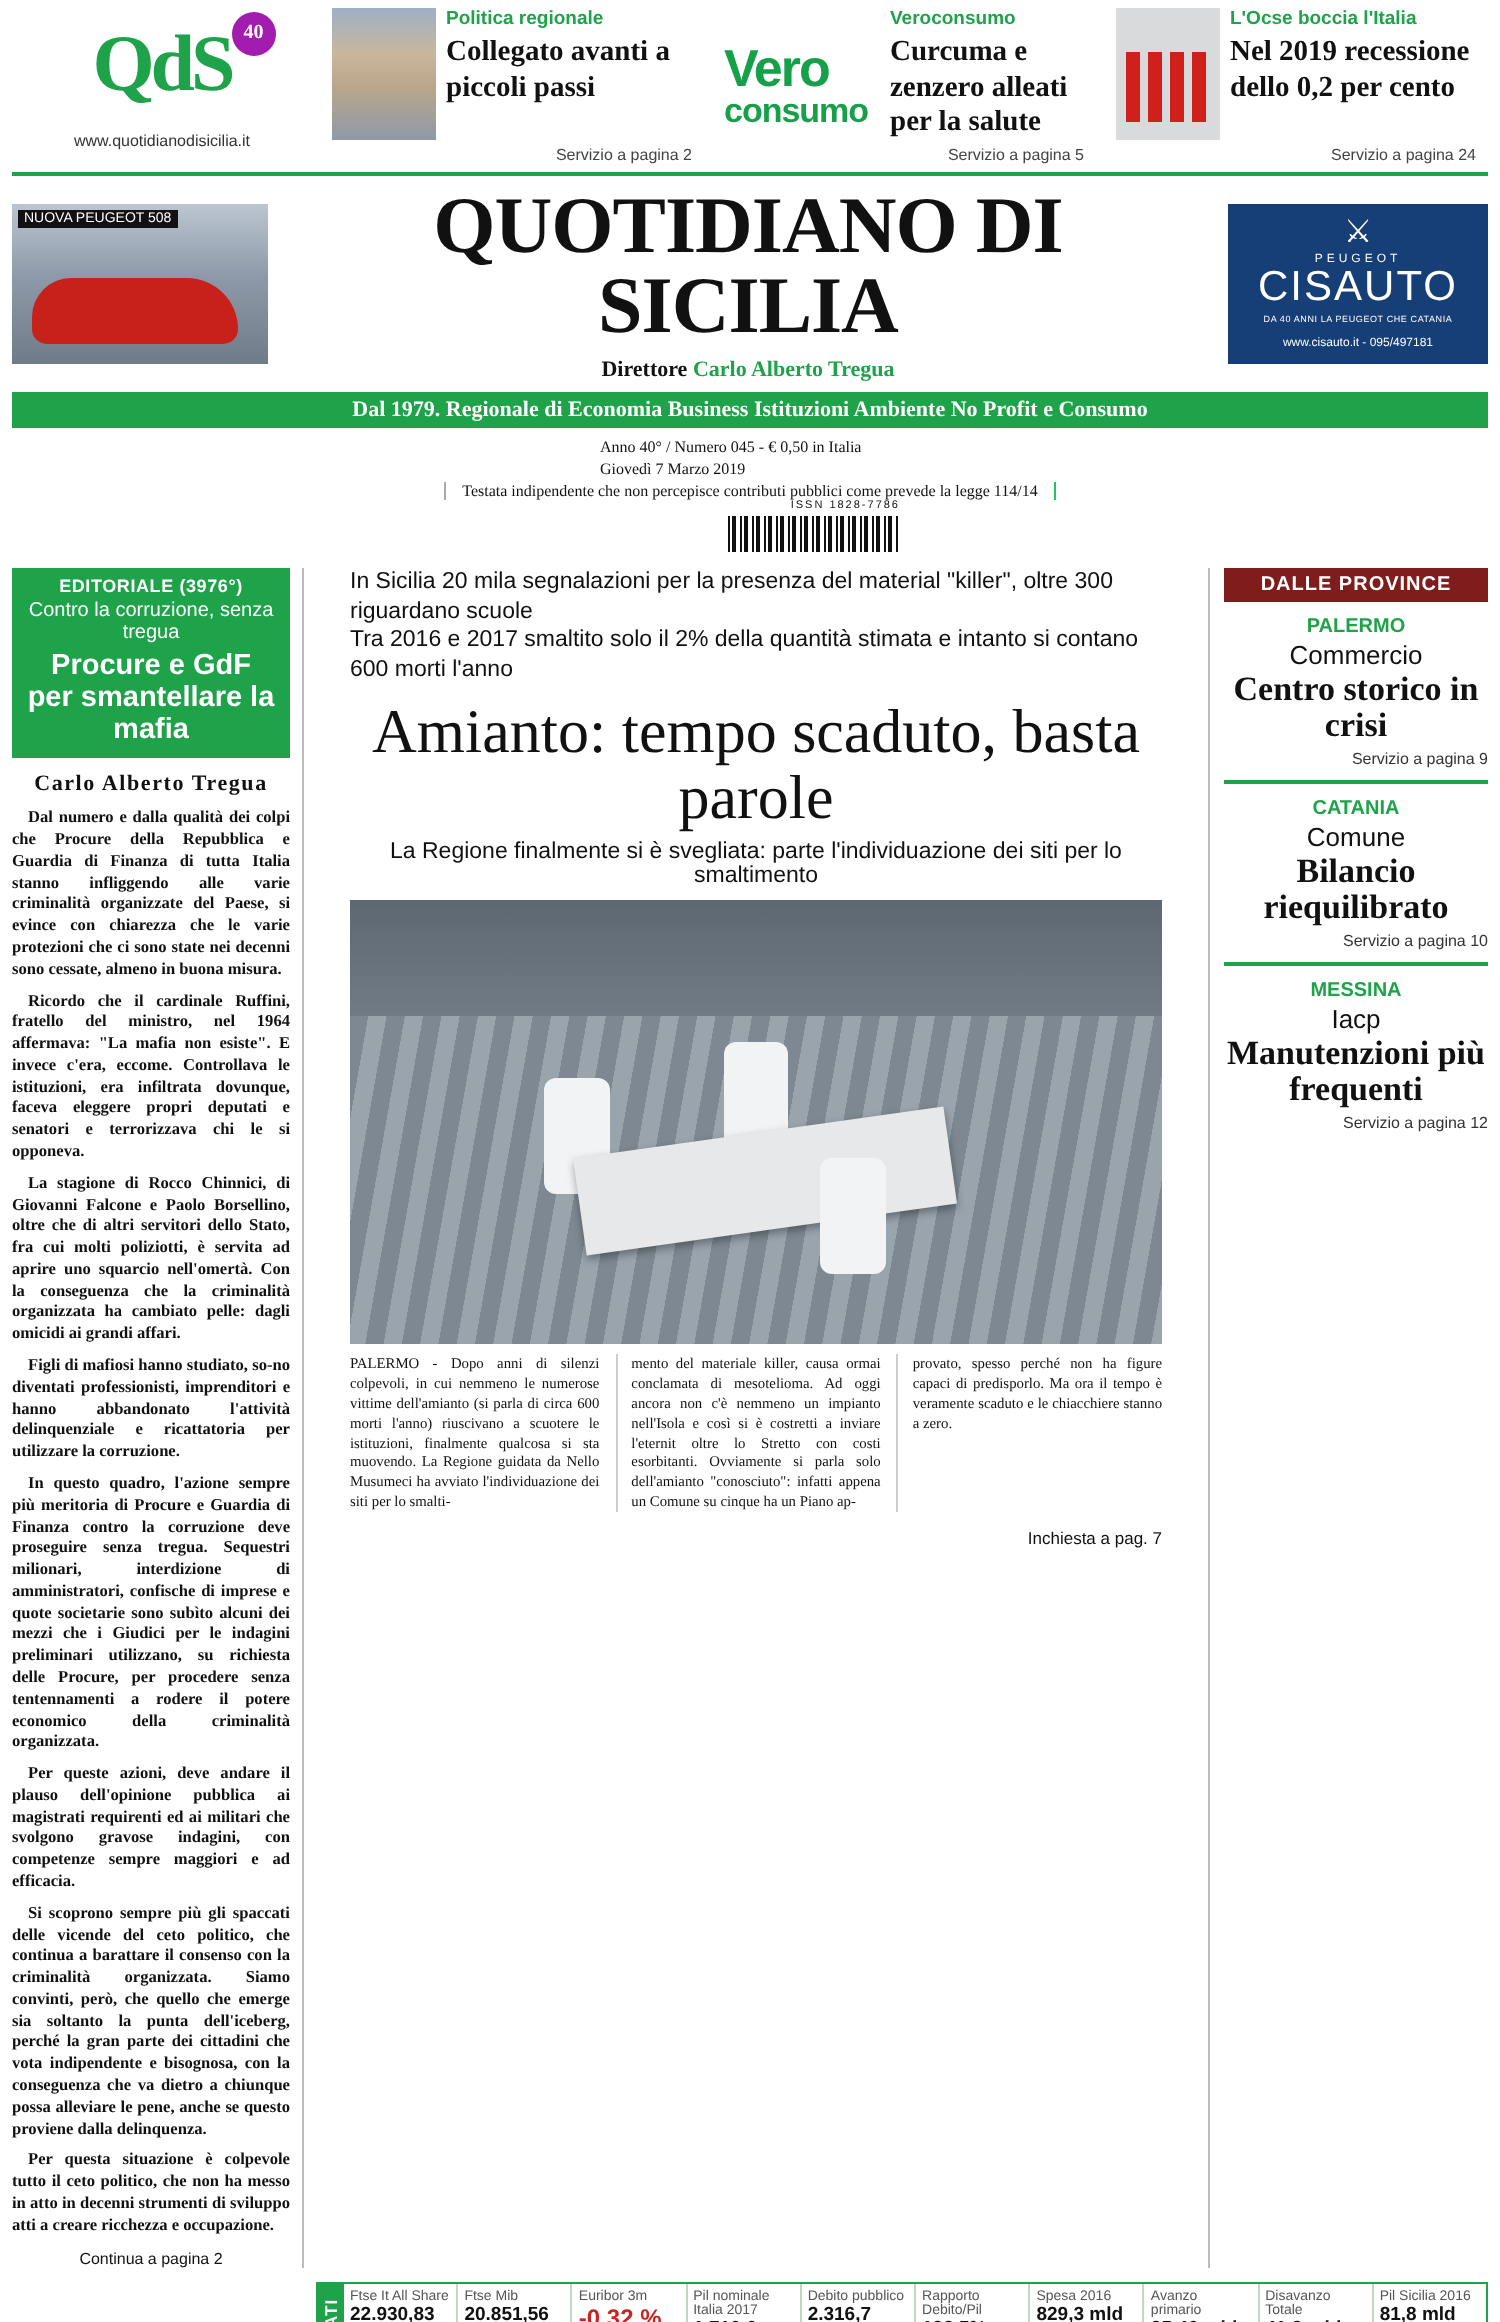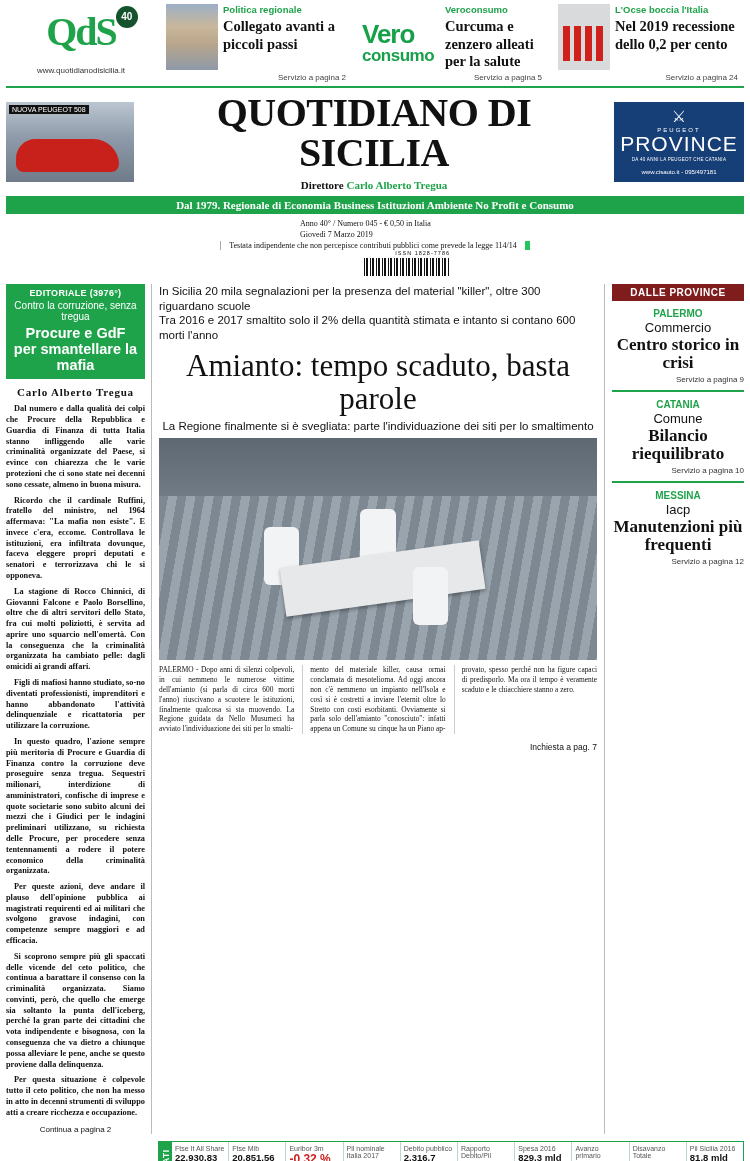--- a/index.html
+++ b/index.html
@@ -11,22 +11,22 @@
     overflow: hidden;
   }
   .page { width: 750px; height: 1161px; position: relative; padding: 4px 6px 0 6px; }
 
   
   .topstrip { display: flex; align-items: stretch; height: 78px; gap: 4px; }
   .qds-logo { width: 150px; display: flex; flex-direction: column; justify-content: center; align-items: center; }
   .qds-mark { font-family: "Liberation Serif", serif; font-weight: bold; font-size: 40px; color: #1fa34a;
               letter-spacing: -2px; line-height: 1; position: relative; }
   .qds-mark .forty { position: absolute; top: -6px; right: -22px; width: 22px; height: 22px; border-radius: 50%;
-              background: #14532d; color: #fff; font-size: 10px; display: flex; align-items: center; justify-content: center;
-              font-family: Liberation Sans, sans-serif; letter-spacing: 0; }
+              background: #a21caf; color: #fff; font-size: 10px; display: flex; align-items: center; justify-content: center;
+              font-family: Liberation Serif, serif; letter-spacing: 0; }
   .qds-url { font-family: "Liberation Sans", sans-serif; font-size: 8px; color: #333; margin-top: 14px; }
 
   .topitem { flex: 1; display: flex; gap: 5px; padding: 0 6px; border-left: 0; }
   .topitem .thumb { width: 52px; flex: 0 0 52px; }
   .topitem .tbody { flex: 1; display: flex; flex-direction: column; }
   .topkicker { font-family: "Liberation Sans", sans-serif; font-size: 9.5px; color: #1fa34a; font-weight: bold; margin-bottom: 3px; }
   .toptitle { font-family: "Liberation Serif", serif; font-weight: bold; font-size: 14.5px; line-height: 1.22; flex: 1; }
   .topserv { font-family: "Liberation Sans", sans-serif; font-size: 8px; color: #444; text-align: right; }
 
   .ph-palazzo { height: 66px; background: linear-gradient(#9db0c6 0%, #c9b79b 35%, #b9a68c 60%, #8e9aa8 100%); }
@@ -57,28 +57,28 @@
   .cis-name { font-family: "Liberation Sans", sans-serif; font-size: 21px; letter-spacing: 1px; line-height: 1.05; }
   .cis-sub { font-family: "Liberation Sans", sans-serif; font-size: 4.5px; letter-spacing: .3px; margin-top: 1px; }
   .cis-url { font-family: "Liberation Sans", sans-serif; font-size: 6px; margin-top: 7px; }
 
   .greenbar { background: #1fa34a; color: #fff; text-align: center; font-family: "Liberation Serif", serif;
      font-weight: bold; font-size: 11px; padding: 3px 0; margin-top: 3px; }
 
   .infoline { display: flex; align-items: center; font-size: 8px; font-family: "Liberation Serif", serif;
      padding: 5px 0 4px 0; flex-direction: column; }
   .infoline .left { width: 150px; line-height: 1.35; }
-  .infoline .mid { flex: 1; text-align: center; border-left: 1px solid #aaa; border-right: 5px solid #22c55e; padding: 0 8px; }
+  .infoline .mid { flex: 1; text-align: center; border-left: 1px solid #aaa; border-right: 1px solid #22c55e; padding: 0 8px; }
   .infoline .right { width: 150px; text-align: right; position: relative; }
   .isbn { font-family: "Liberation Sans", sans-serif; font-size: 5.5px; letter-spacing: 1px; }
   .barcode { height: 18px; margin-top: 2px; display:inline-block; width: 86px;
      background: repeating-linear-gradient(90deg,#111 0 1px,#fff 1px 2px,#111 2px 4px,#fff 4px 6px); }
 
   
-  .maingrid { display: flex; gap: 0; margin-top: 2px; }
+  .maingrid { display: flex; gap: 16px; margin-top: 2px; }
   .col-edit { width: 146px; flex: 0 0 146px; padding-right: 6px; border-right: 1px solid #bbb; }
   .col-center { flex: 1; padding: 0 7px; }
   .col-right { width: 140px; flex: 0 0 140px; padding-left: 7px; border-left: 1px solid #bbb; }
 
   .edit-box { background: #1fa34a; color: #fff; text-align: center; padding: 4px 3px 6px; }
   .edit-kicker { font-family: "Liberation Sans", sans-serif; font-weight: bold; font-size: 9px; letter-spacing: .3px; }
   .edit-sub { font-family: "Liberation Sans", sans-serif; font-size: 10px; margin: 2px 0 3px; }
   .edit-title { font-family: "Liberation Sans", sans-serif; font-weight: bold; font-size: 14.5px; line-height: 1.12; }
   .edit-author { text-align: center; font-family: "Liberation Serif", serif; font-weight: bold; font-size: 11px;
      letter-spacing: .8px; margin: 7px 0 6px; }
@@ -193,21 +193,21 @@
     <div class="mast-center">
       <div class="mast-title">QUOTIDIANO DI SICILIA</div>
       <div class="mast-dir">
         <span>Direttore</span>
         <span class="name">Carlo Alberto Tregua</span>
       </div>
     </div>
     <div class="cisauto">
       <div class="cis-lion">⚔</div>
       <div class="cis-brand">PEUGEOT</div>
-      <div class="cis-name">PROVINCE</div>
+      <div class="cis-name">CISAUTO</div>
       <div class="cis-sub">DA 40 ANNI LA PEUGEOT CHE CATANIA</div>
       <div class="cis-url">www.cisauto.it - 095/497181</div>
     </div>
   </div>
 
   <div class="greenbar">Dal 1979. Regionale di Economia Business Istituzioni Ambiente No Profit e Consumo</div>
 
   <div class="infoline">
     <div class="left">
       <div>Anno 40° / Numero 045 - € 0,50 in Italia</div>

